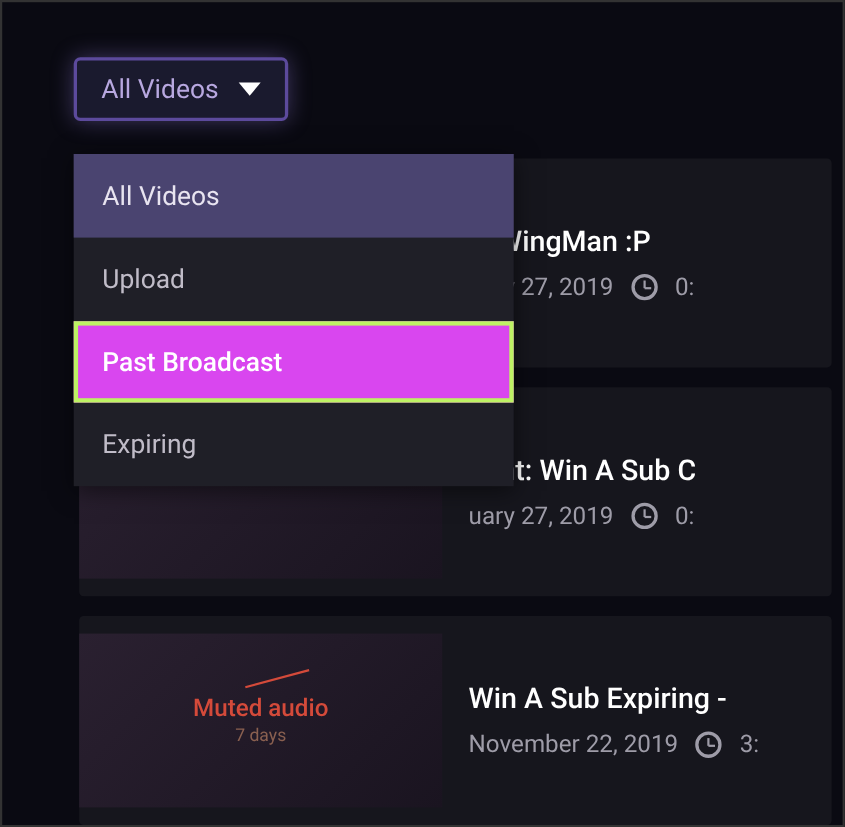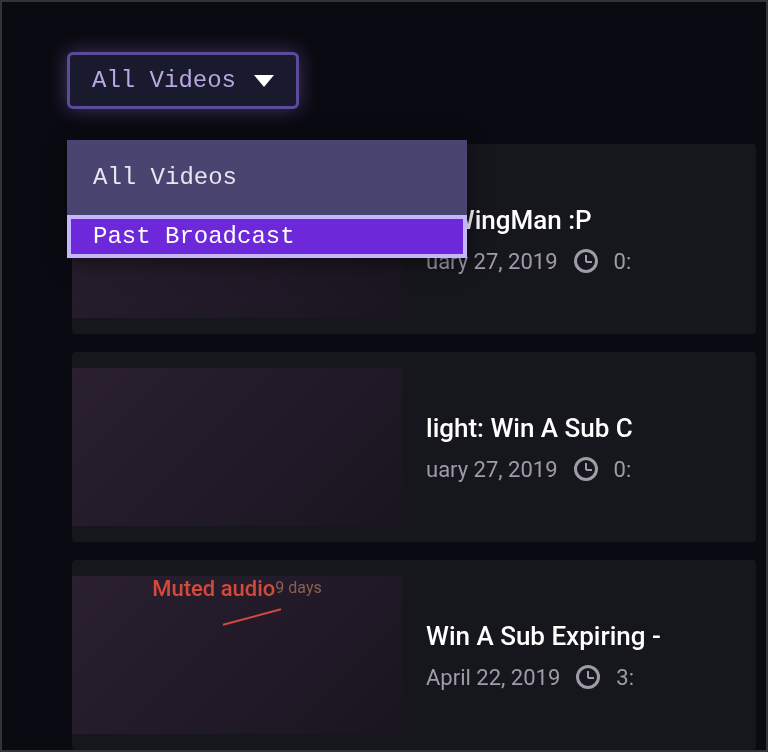--- a/index.html
+++ b/index.html
@@ -12,21 +12,20 @@
       height: 752px;
       background: #0a0a12;
       font-family: -apple-system, BlinkMacSystemFont, "Segoe UI", Roboto, Helvetica, Arial, sans-serif;
       overflow: hidden;
       position: relative;
       border: 2px solid #333;
     }
     .content-wrapper {
       padding: 50px 0 0 65px;
       position: relative;
-      font-family: Liberation Mono, monospace;
     }
     .dropdown-button {
       display: inline-flex;
       align-items: center;
       gap: 18px;
       padding: 12px 22px;
       border: 3px solid #5c4a9c;
       border-radius: 6px;
       background: #1a1a2e;
       color: #b8a8e0;
@@ -55,25 +54,25 @@
       font-size: 24px;
       color: #c0bcc8;
       cursor: pointer;
       position: relative;
     }
     .menu-item.hover-state {
       background: #4a4470;
       color: #e8e4f0;
     }
     .menu-item.selected {
-      background: #6d28d9;
+      background: #d946ef;
       color: #ffffff;
       font-weight: 500;
-      border: 4px solid #c4b5fd;
-      padding: 4px 22px;
+      border: 4px solid #bef264;
+      padding: 19px 22px;
     }
     .video-list {
       position: absolute;
       top: 142px;
       left: 70px;
       right: 10px;
     }
     .video-card {
       display: flex;
       align-items: center;
@@ -83,22 +82,22 @@
       background: #16161d;
       border-radius: 4px;
     }
     .video-thumb {
       width: 330px;
       height: 158px;
       background: linear-gradient(135deg, #2a2030 0%, #1a1420 100%);
       flex-shrink: 0;
       position: relative;
       display: flex;
-      flex-direction: row;
-      align-items: flex-start;
+      flex-direction: column;
+      align-items: center;
       justify-content: center;
     }
     .muted-badge {
       color: #d44a3a;
       font-size: 22px;
       font-weight: 500;
     }
     .muted-sub {
       color: #8a6050;
       font-size: 16px;
@@ -186,36 +185,38 @@
         <span class="clock-icon"></span>
         <span>0:</span>
       </div>
     </div>
   </div>
 
   <div class="video-card">
     <div class="video-thumb">
       <div class="red-line"></div>
       <div class="muted-badge">Muted audio</div>
-      <div class="muted-sub">9 days</div>
+      <div class="muted-sub">7 days</div>
     </div>
     <div class="video-meta">
       <div class="video-title">Win A Sub Expiring -</div>
       <div class="video-info">
-        <span>April 22, 2019</span>
+        <span>November 22, 2019</span>
         <span class="clock-icon"></span>
         <span>3:</span>
       </div>
     </div>
   </div>
 </div>
 
 <div class="content-wrapper">
   <div class="dropdown-button">
     <span>All Videos</span>
     <span class="caret"></span>
   </div>
 
   <div class="dropdown-menu">
     <div class="menu-item hover-state">All Videos</div>
+    <div class="menu-item">Upload</div>
     <div class="menu-item selected">Past Broadcast</div>
+    <div class="menu-item">Expiring</div>
   </div>
 </div>
 
 </body></html>

